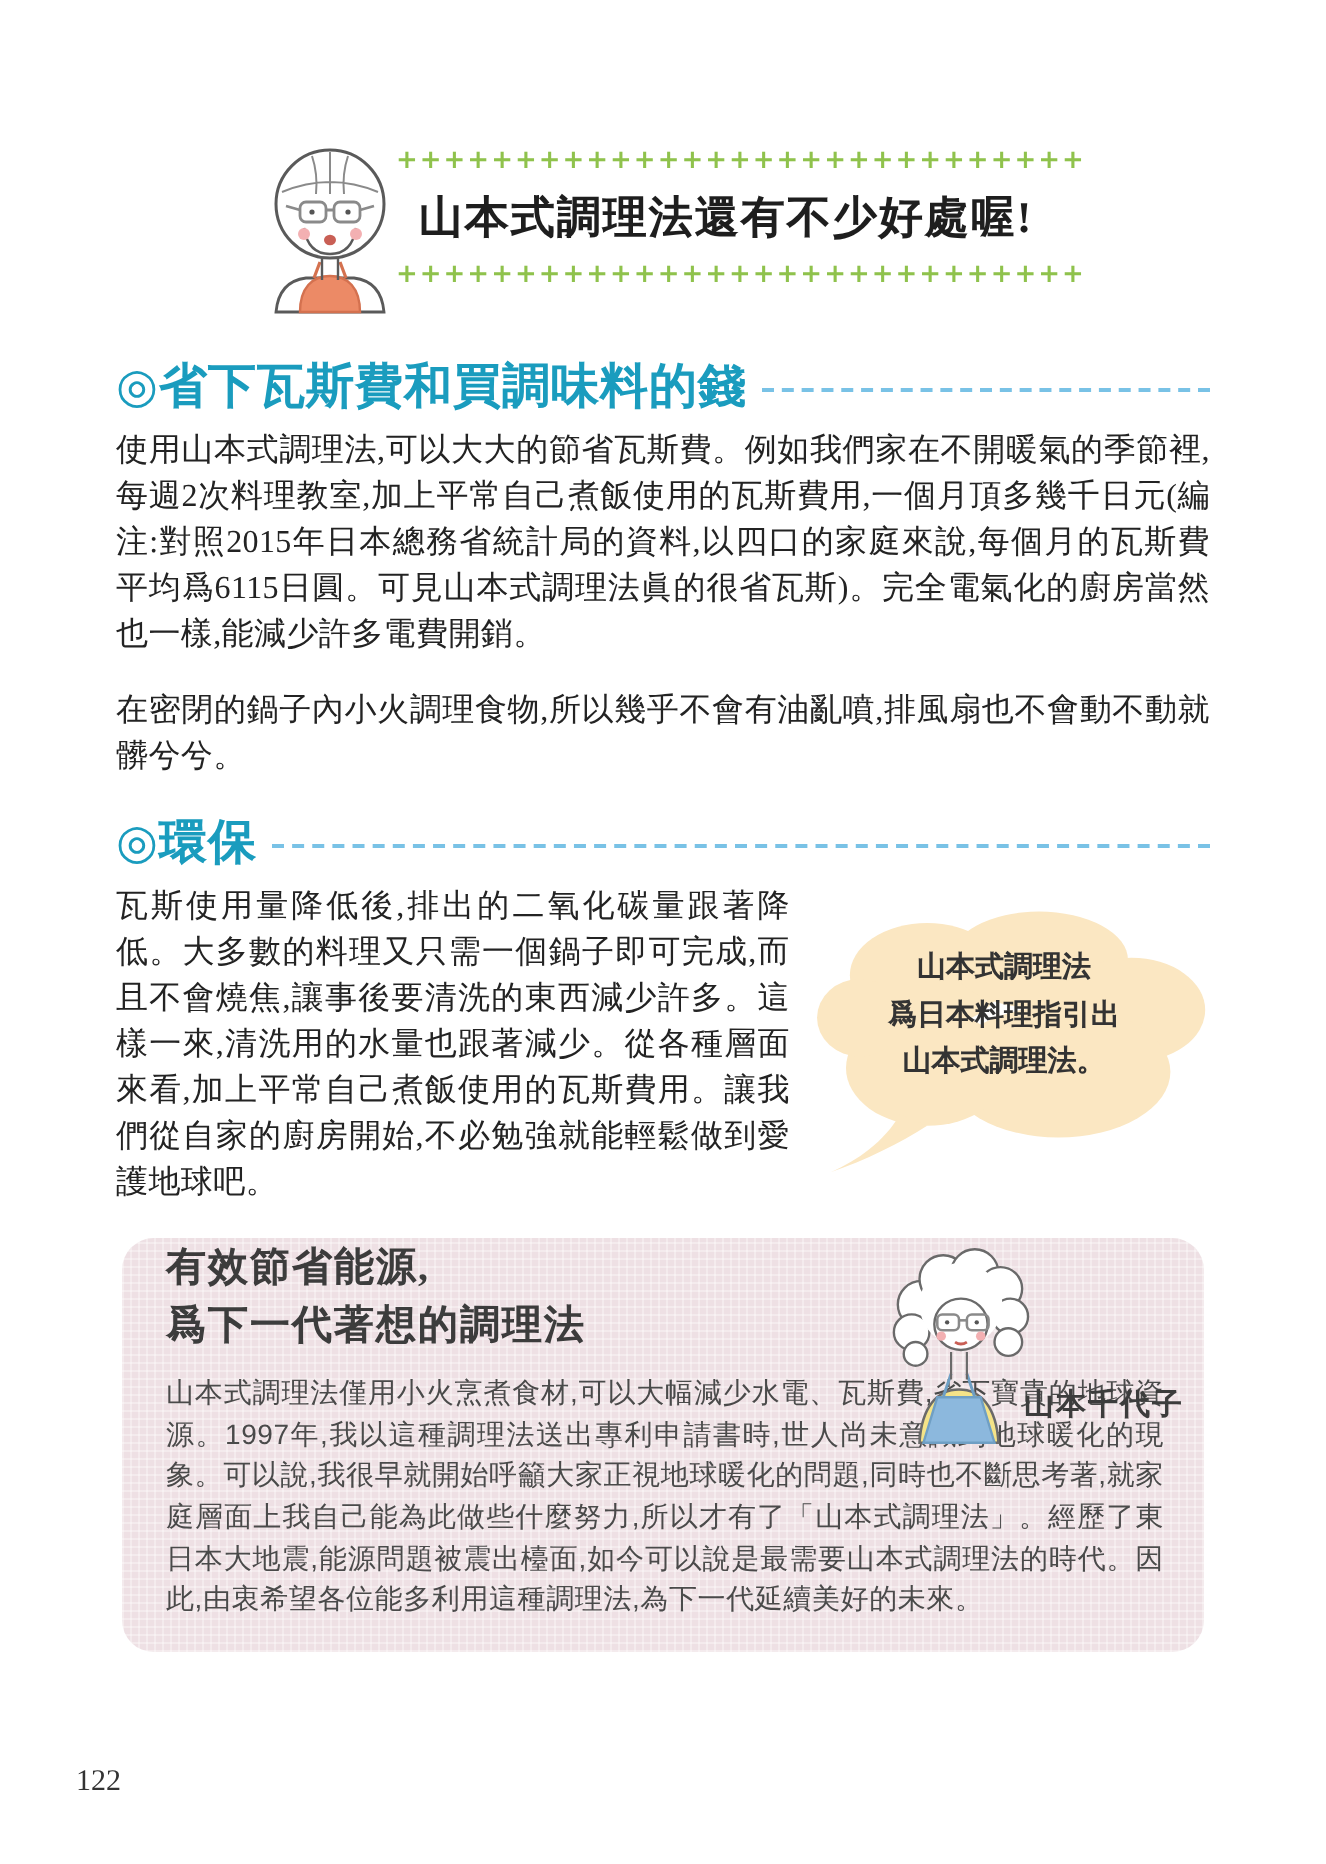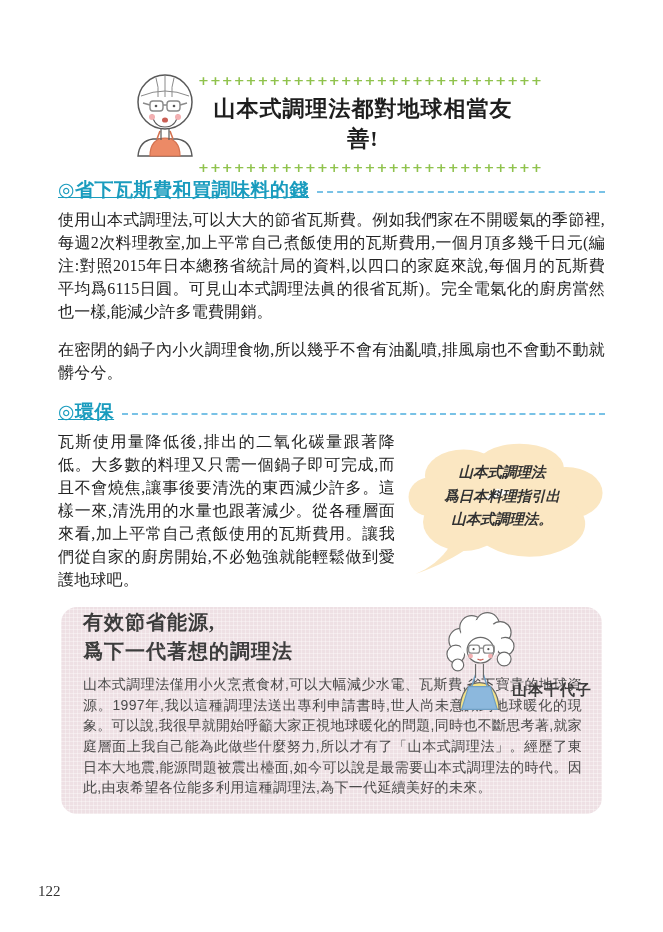--- a/index.html
+++ b/index.html
@@ -17,30 +17,30 @@
   .title-block { margin-left:140px; width:330px; text-align:center; padding-top:4px; }
   .leaf-row {
     color:#8fc24c; font-family:"DejaVu Sans",sans-serif; font-weight:bold;
     font-size:13px; line-height:1; letter-spacing:1px; user-select:none;
   }
   .page-title { font-size:22px; font-weight:bold; letter-spacing:1px; margin:7px 0; color:#1e1e1e; }
 
   
   section { margin-top:15px; }
   .sec-h { display:flex; align-items:center; }
-  .sec-h-text { color:#1a9cbe; font-size:19px; font-weight:bold; letter-spacing:0.5px; white-space:nowrap;text-decoration:underline; }
+  .sec-h-text { color:#1a9cbe; font-size:24px; font-weight:bold; letter-spacing:0.5px; white-space:nowrap; }
   .dash { flex:1 1 auto; height:0; border-top:2px dashed #79c2e6; margin-left:8px; margin-top:4px; }
   p.body {
     font-size:16px; line-height:1.44; text-align:justify; margin-top:5px;
     letter-spacing:0.2px;
   }
 
   
   .env-flow { overflow:hidden; }
-  .bubble-wrap { float:right; position:relative; width:204px; height:140px; margin:12px -4px 0 10px;font-style:italic; }
+  .bubble-wrap { float:right; position:relative; width:204px; height:140px; margin:12px -4px 0 10px; }
   .cloud-svg { position:absolute; inset:0; width:100%; height:100%; }
   .bubble-text {
     position:absolute; left:0; right:10px; top:24px; text-align:center;
     font-weight:bold; font-size:14.5px; line-height:1.62; color:#333;
   }
   .bubble-attr { font-size:12px; margin-top:3px; letter-spacing:-0.5px; }
 
   
   .info-box {
     position:relative; margin:16px 3px 0 3px; border-radius:16px;
@@ -91,21 +91,21 @@
           <circle cx="30" cy="34" r="1.3" fill="#555"></circle>
           <circle cx="48" cy="34" r="1.3" fill="#555"></circle>
 
           <circle cx="26" cy="45" r="3" fill="#f3b0b2"></circle>
           <circle cx="52" cy="45" r="3" fill="#f3b0b2"></circle>
           <ellipse cx="39" cy="48" rx="3" ry="2.6" fill="#c95f55"></ellipse>
         </svg>
       </div>
       <div class="title-block">
         <div class="leaf-row">+++++++++++++++++++++++++++++</div>
-        <div class="page-title">山本式調理法都對地球相當友善!</div>
+        <div class="page-title">山本式調理法還有不少好處喔!</div>
         <div class="leaf-row">+++++++++++++++++++++++++++++</div>
       </div>
     </div>
 
     <section>
       <h2 class="sec-h">
         <span class="sec-h-text">◎省下瓦斯費和買調味料的錢</span>
         <span class="dash"></span>
       </h2>
       <p class="body">使用山本式調理法,可以大大的節省瓦斯費。例如我們家在不開暖氣的季節裡,每週2次料理教室,加上平常自己煮飯使用的瓦斯費用,一個月頂多幾千日元(編注:對照2015年日本總務省統計局的資料,以四口的家庭來說,每個月的瓦斯費平均爲6115日圓。可見山本式調理法眞的很省瓦斯)。完全電氣化的廚房當然也一樣,能減少許多電費開銷。</p>

